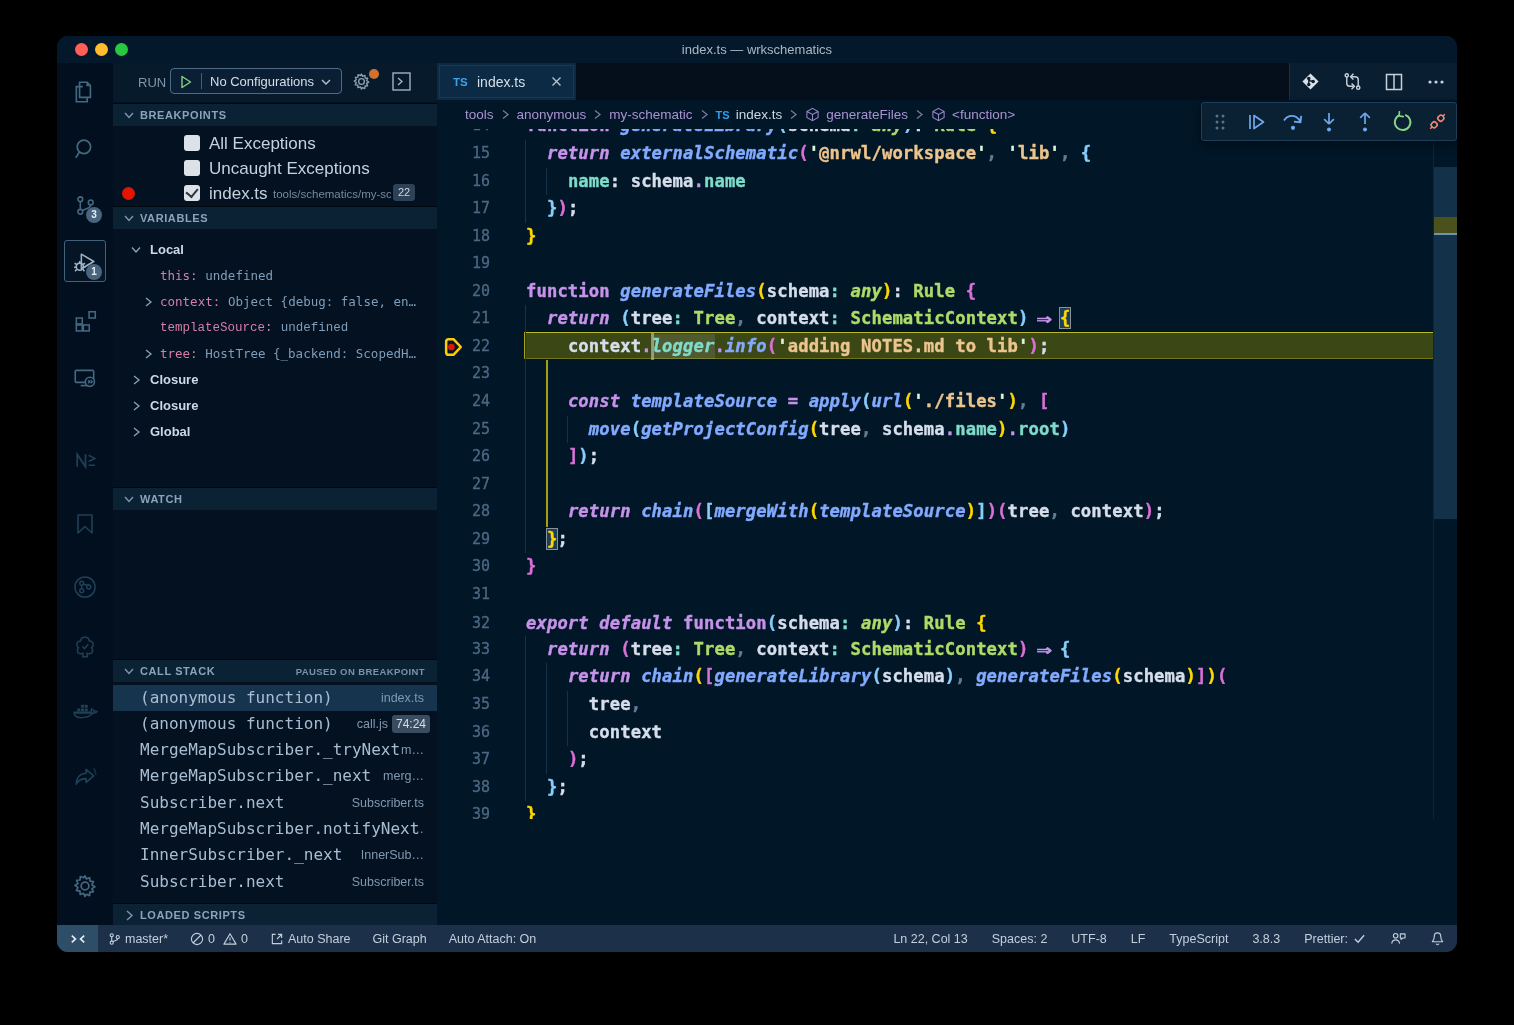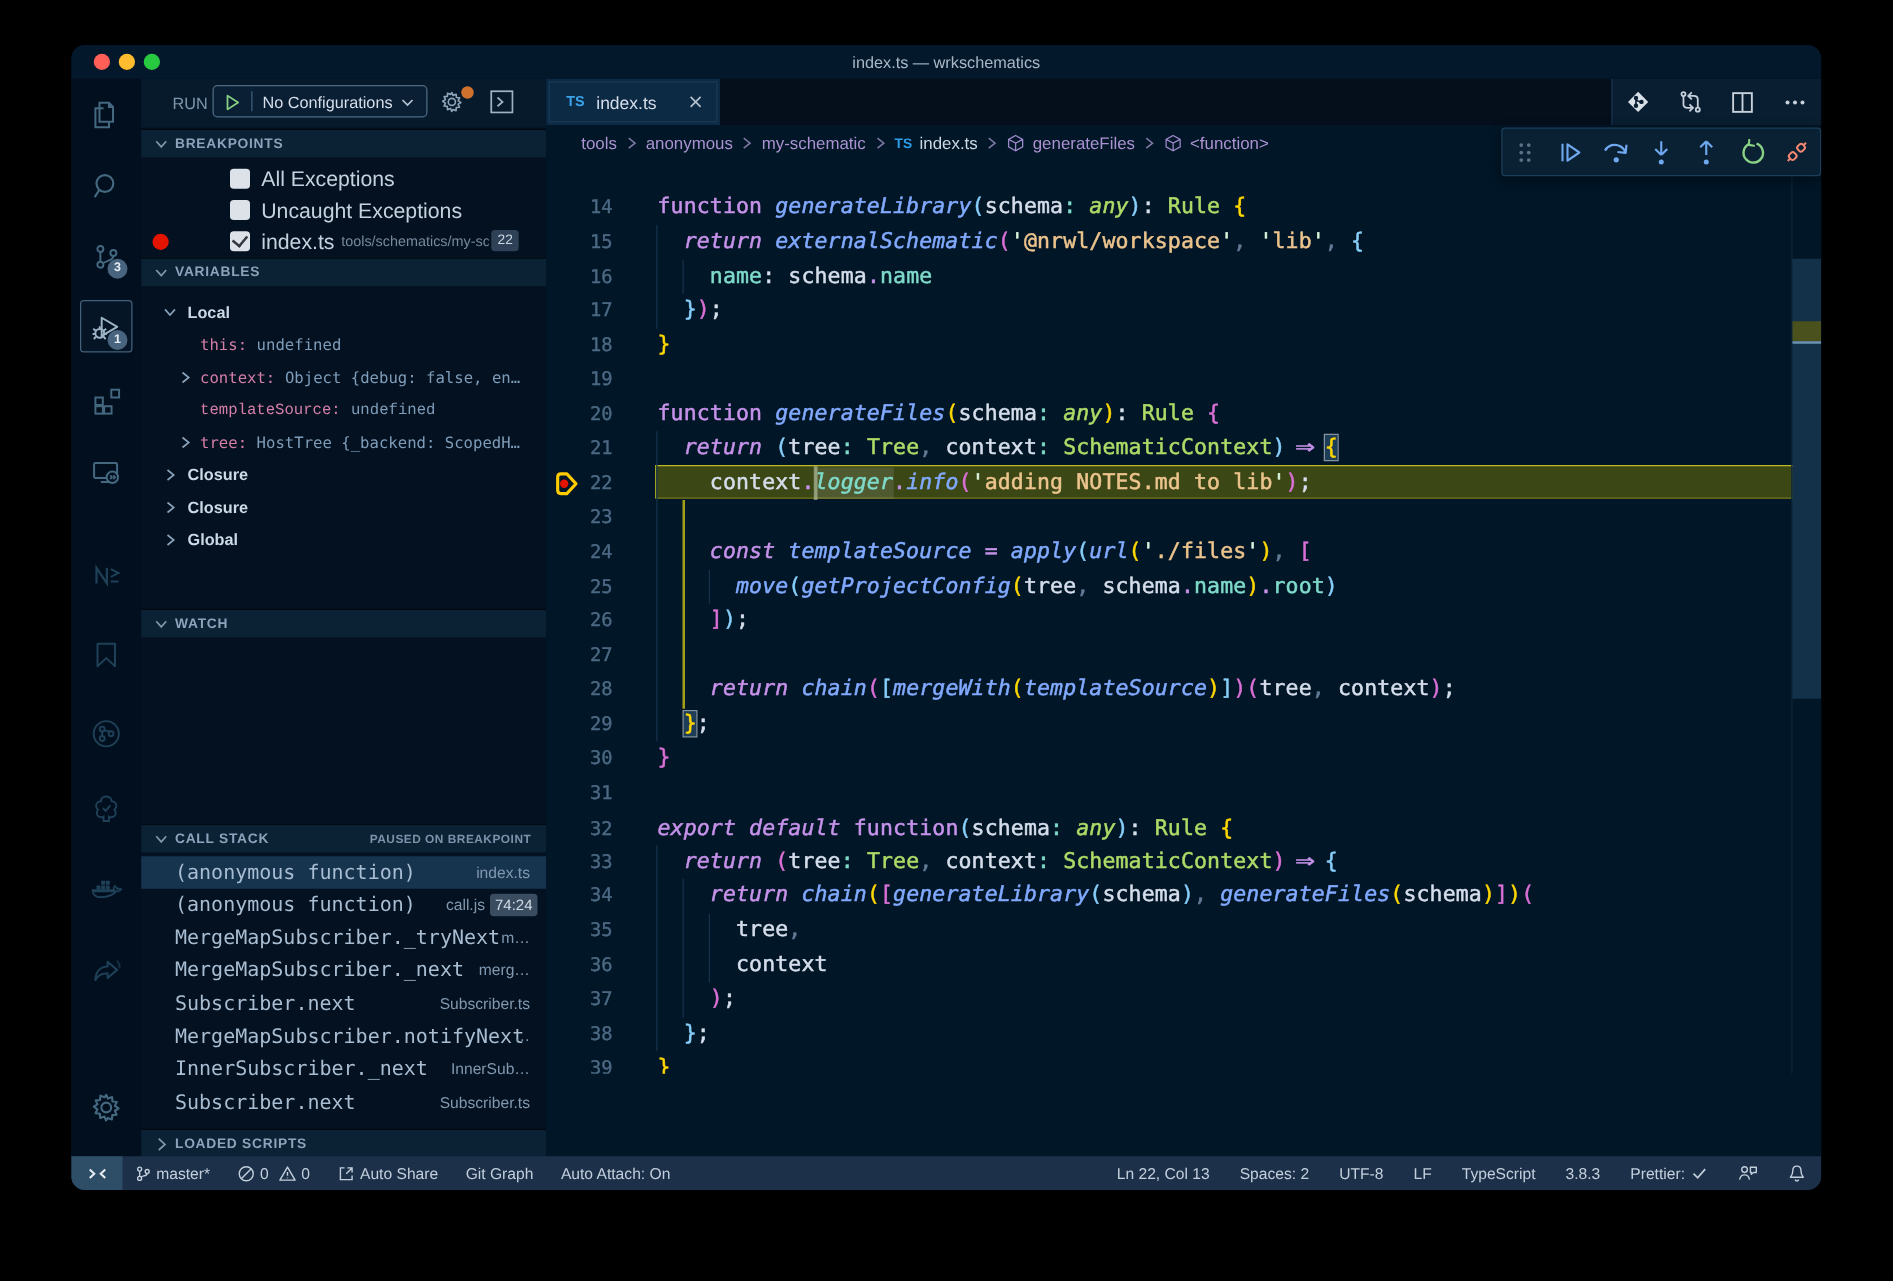--- a/index.html
+++ b/index.html
@@ -81,26 +81,26 @@
   #tab-close { position:absolute; right:12px; top:0px; height:37px; display:flex; align-items:center; color:#b8c4cf; }
 
   #breadcrumbs { position:absolute; left:0; top:37px; width:1020px; height:29px; background:#011627; z-index:6;
     display:flex; align-items:center; font-size:13.5px; color:#ab93d2; }
   #breadcrumbs .bc-first { margin-left:28px; }
   .bc-sep { margin:0 7px; color:#7d77a0; font-size:12px; }
   .bc-ts { color:#2d9ee8; font-weight:bold; font-size:11px; margin-right:6px; }
   .bc-file { color:#ccd8e3; }
   .bc-cube { margin-right:6px; color:#9c87c9; }
 
-  #code-area { position:absolute; left:0; top:0; width:1020px; height:756px; overflow:hidden; z-index:1;margin-top:40px; }
+  #code-area { position:absolute; left:0; top:0; width:1020px; height:756px; overflow:hidden; z-index:1; }
   .cline { position:absolute; left:0; width:1020px; height:27.55px; }
   .ln { position:absolute; left:0; width:53px; text-align:right; color:#4c6983; font-size:15px; -webkit-text-stroke:0.3px currentColor;
     font-family:"DejaVu Sans Mono", monospace; line-height:27.55px; }
   .ctext { position:absolute; left:89px; line-height:27.55px; font-size:17.2px; -webkit-text-stroke:0.4px currentColor;
-    font-family:"DejaVu Sans Mono", monospace; white-space:pre; color:#d6deeb; letter-spacing:0.12px; }
+    font-family:"DejaVu Sans Mono", monospace; white-space:pre; color:#d6deeb; letter-spacing:0.12px;font-weight:bold; }
   .tok-k  { color:#c792ea; }
   .tok-ki { color:#c792ea; font-style:italic; }
   .tok-f  { color:#82aaff; font-style:italic; }
   .tok-t  { color:#addb67; }
   .tok-ti { color:#addb67; font-style:italic; }
   .tok-p  { color:#7fdbca; }
   .tok-pi { color:#7fdbca; font-style:italic; }
   .tok-o  { color:#c792ea; }
   .tok-ar { color:#c792ea; display:inline-block; transform:scale(1.5,1.12); }
   .tok-s  { color:#ecc48d; }

